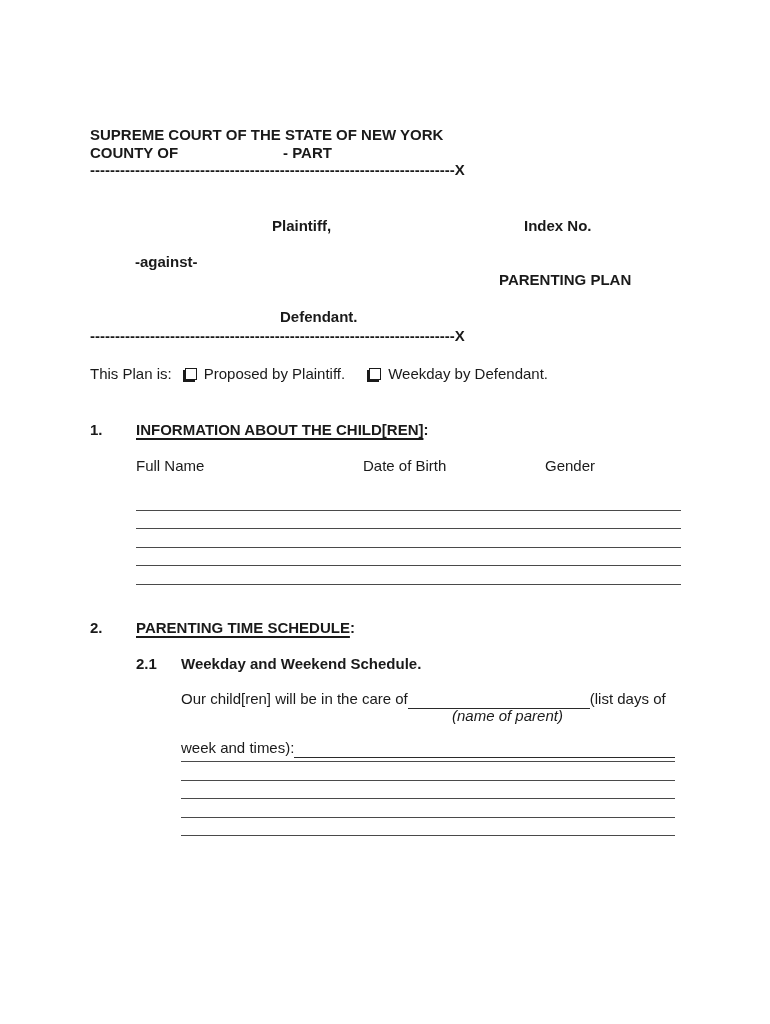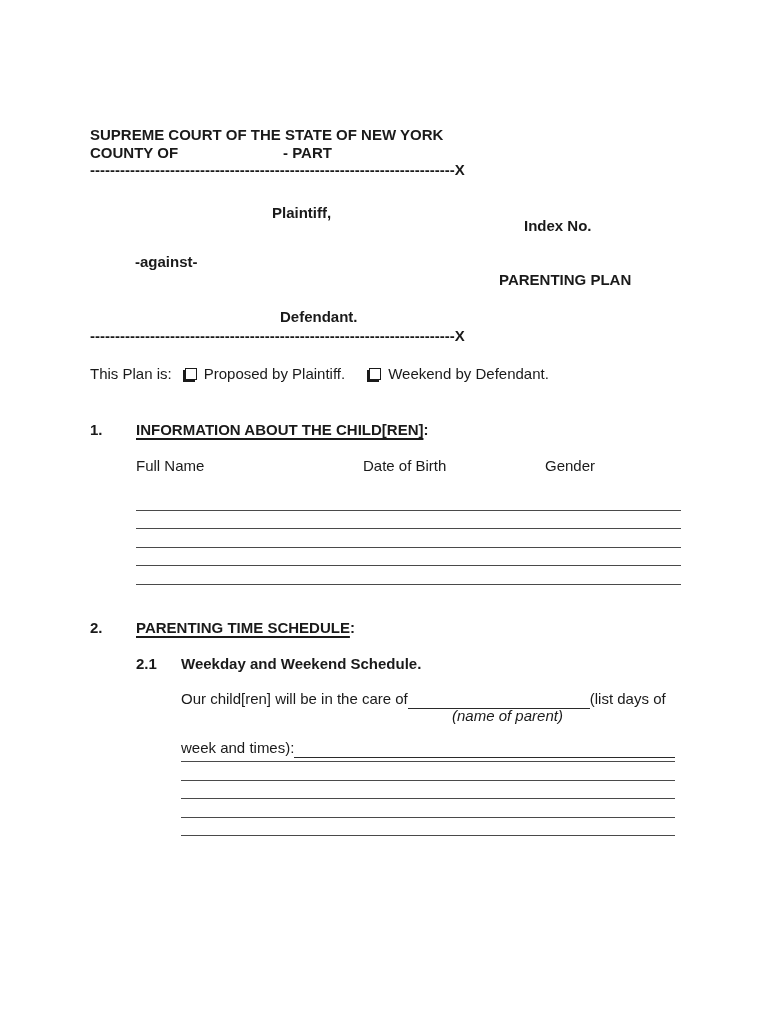--- a/index.html
+++ b/index.html
@@ -48,32 +48,32 @@
 
   <div class="t b" style="left:90px;top:144px">
     <span>COUNTY OF</span>
     <span class="part">- PART</span>
   </div>
 
   <div class="t b rule" style="left:90px;top:161px">
     <span>-------------------------------------------------------------------------</span><span>X</span>
   </div>
 
-  <div class="t b" style="left:272px;top:204px">Plaintiff,</div>
+  <div class="t b" style="left:272px;top:217px">Plaintiff,</div>
   <div class="t b" style="left:524px;top:217px">Index No.</div>
   <div class="t b" style="left:135px;top:253px">-against-</div>
   <div class="t b" style="left:499px;top:271px">PARENTING PLAN</div>
   <div class="t b" style="left:280px;top:308px">Defendant.</div>
 
   <div class="t b rule" style="left:90px;top:327px">
     <span>-------------------------------------------------------------------------</span><span>X</span>
   </div>
 
   <div class="t" style="left:90px;top:365px">
-    <span>This Plan is:</span><span class="cb"></span><span>Proposed by Plaintiff.</span><span class="cb cb2"></span><span>Weekend by Defendant.</span>
+    <span>This Plan is:</span><span class="cb"></span><span>Proposed by Plaintiff.</span><span class="cb cb2"></span><span>Weekday by Defendant.</span>
   </div>
 
   <div class="t b" style="left:90px;top:421px">1.</div>
   <div class="t" style="left:136px;top:421px">
     <span class="b u">INFORMATION ABOUT THE CHILD[REN]</span><span class="b">:</span>
   </div>
 
   <div class="t" style="left:136px;top:457px">Full Name</div>
   <div class="t" style="left:363px;top:457px">Date of Birth</div>
   <div class="t" style="left:545px;top:457px">Gender</div>

